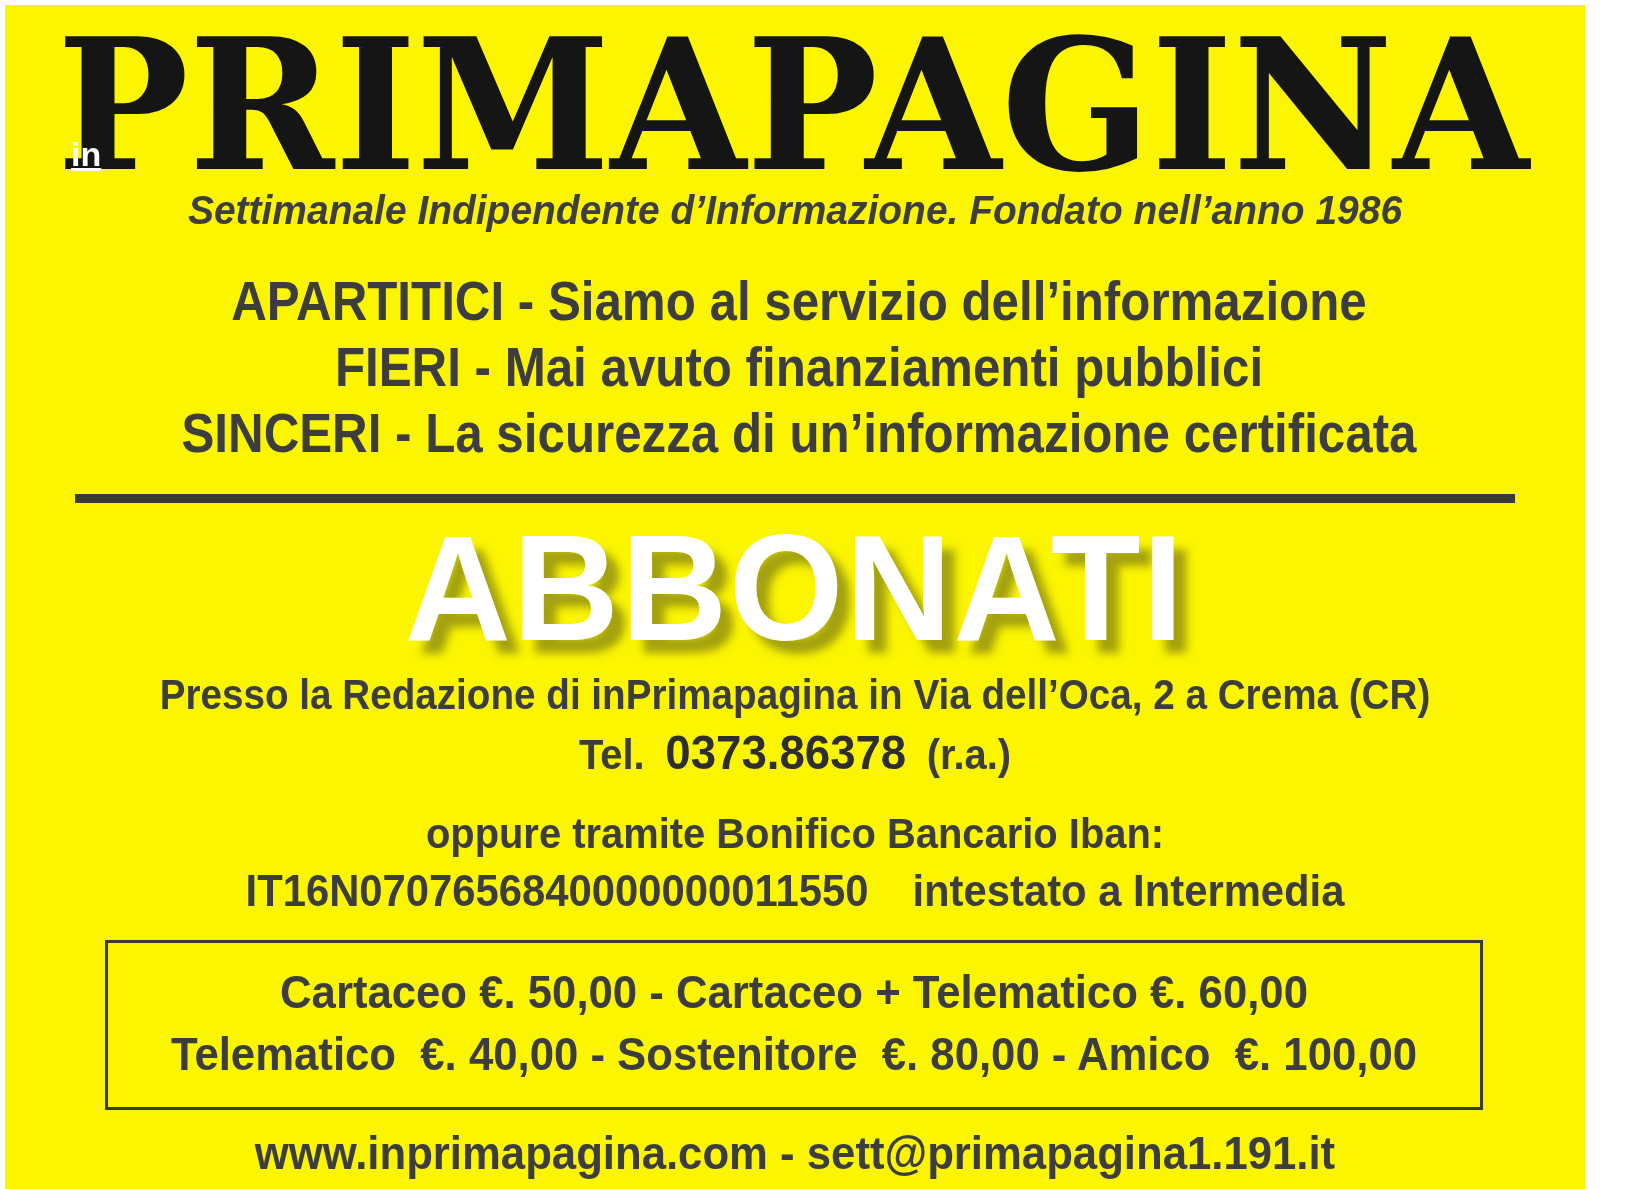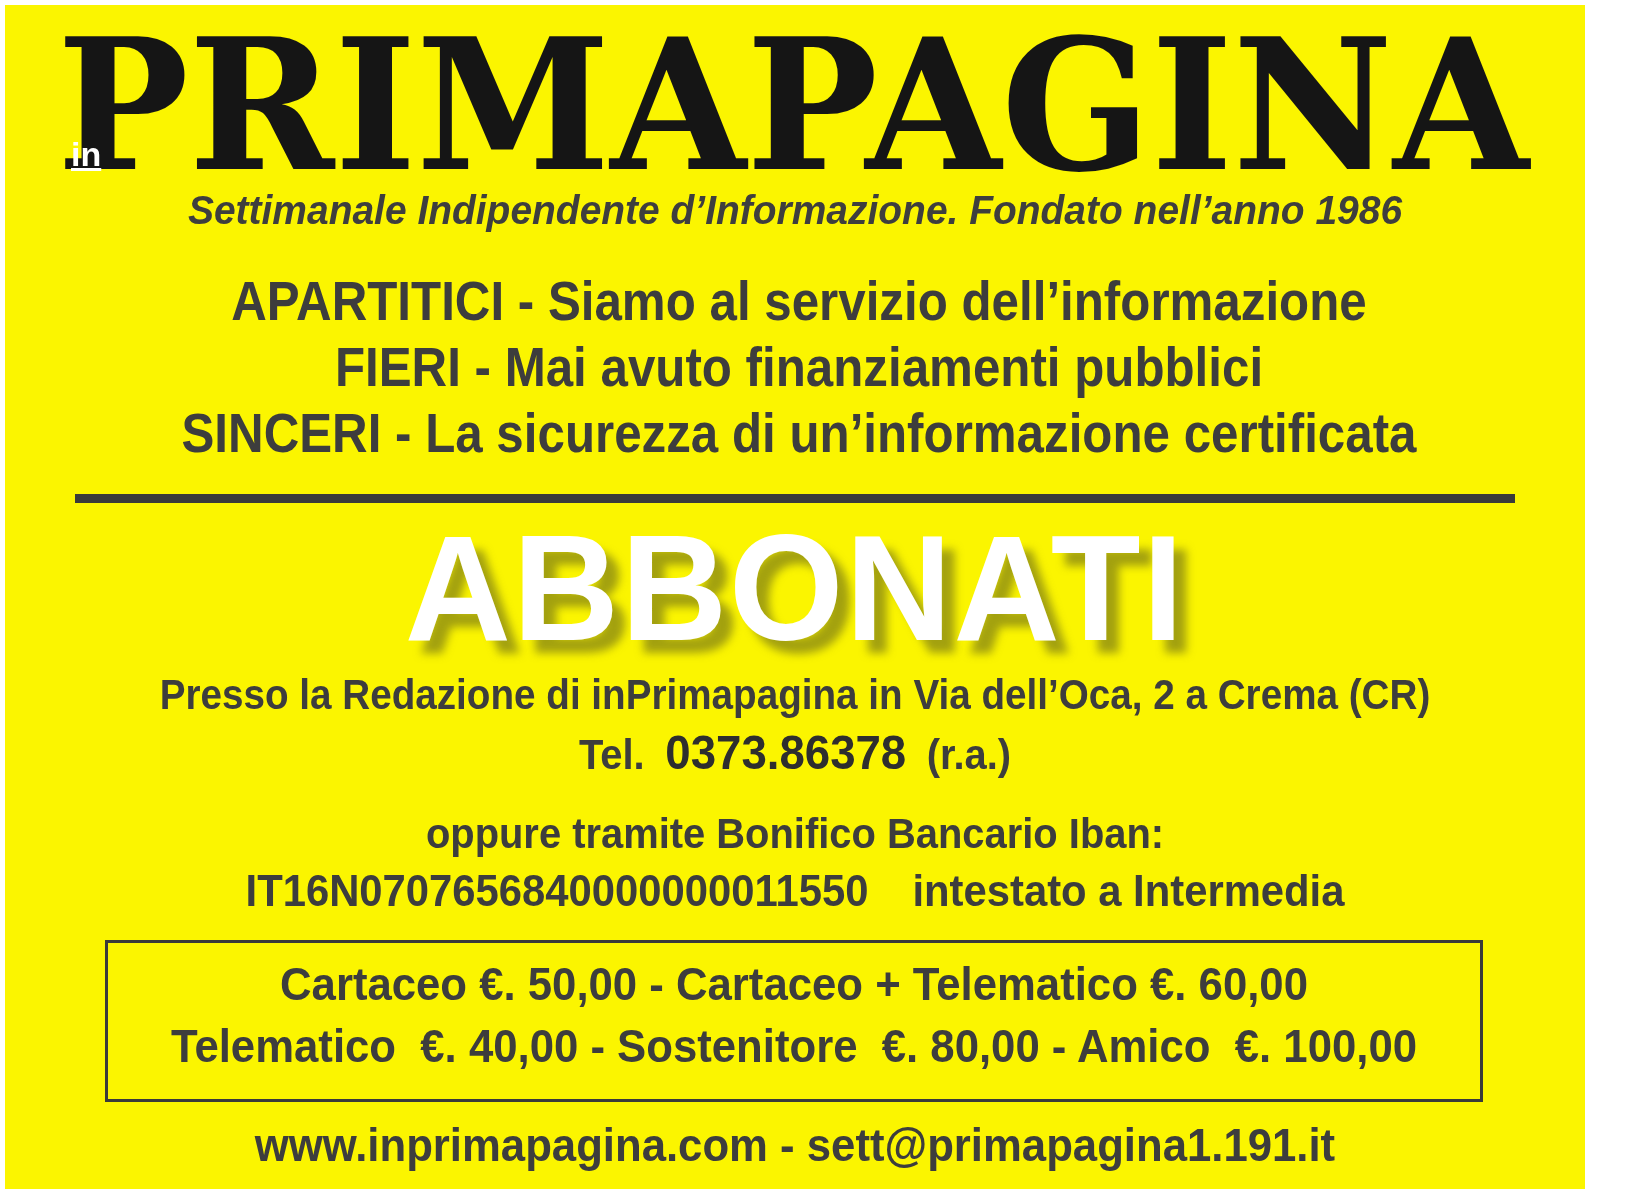--- a/index.html
+++ b/index.html
@@ -106,21 +106,21 @@
     font-weight:bold;
     color:#3D3D3D;
     transform:scaleX(0.95);
     white-space:nowrap;
   }
   .iban-line .holder{margin-left:34px;}
   
   .price-box{
     margin:24px 102px 0 100px;
     border:3px solid #3A3A3A;
-    padding:10px 8px 22px 8px;
+    padding:18px 8px 22px 8px;
     text-align:center;
   }
   .price-box .price-line{
     font-size:46px;
     line-height:62px;
     font-weight:bold;
     color:#3D3D3D;
     transform:scaleX(0.95);
     white-space:nowrap;
   }

